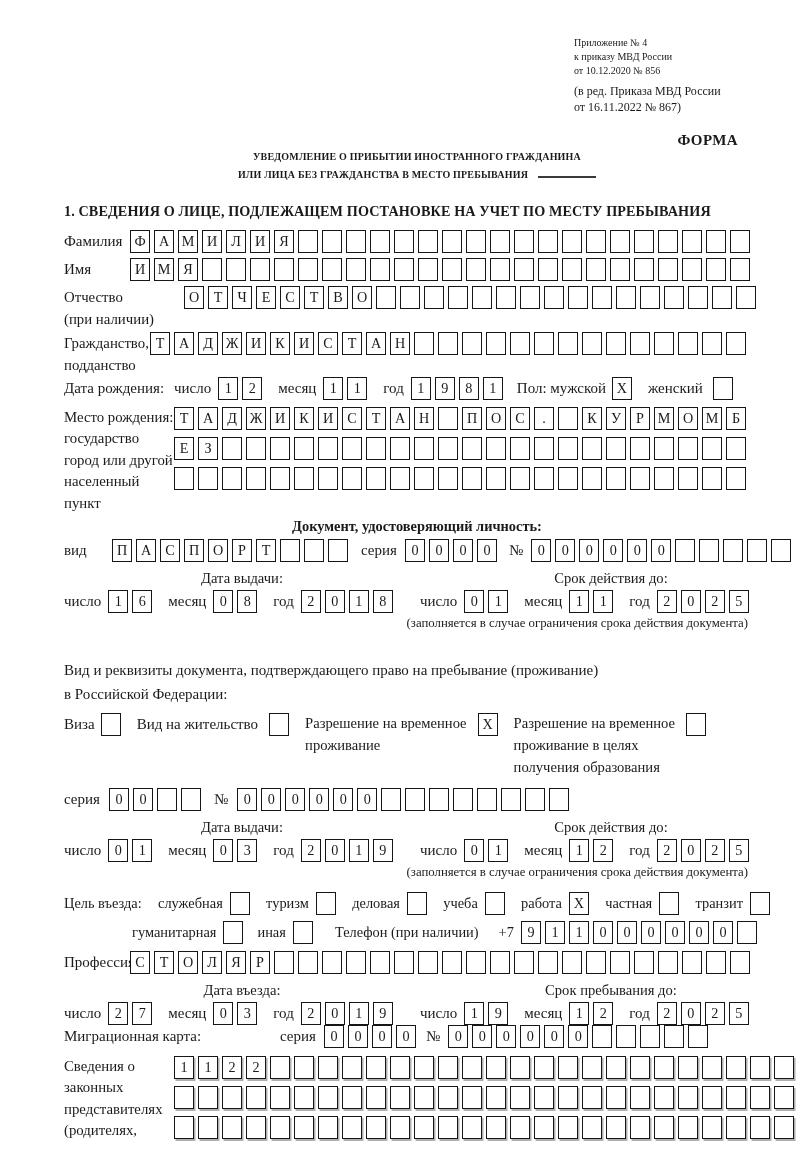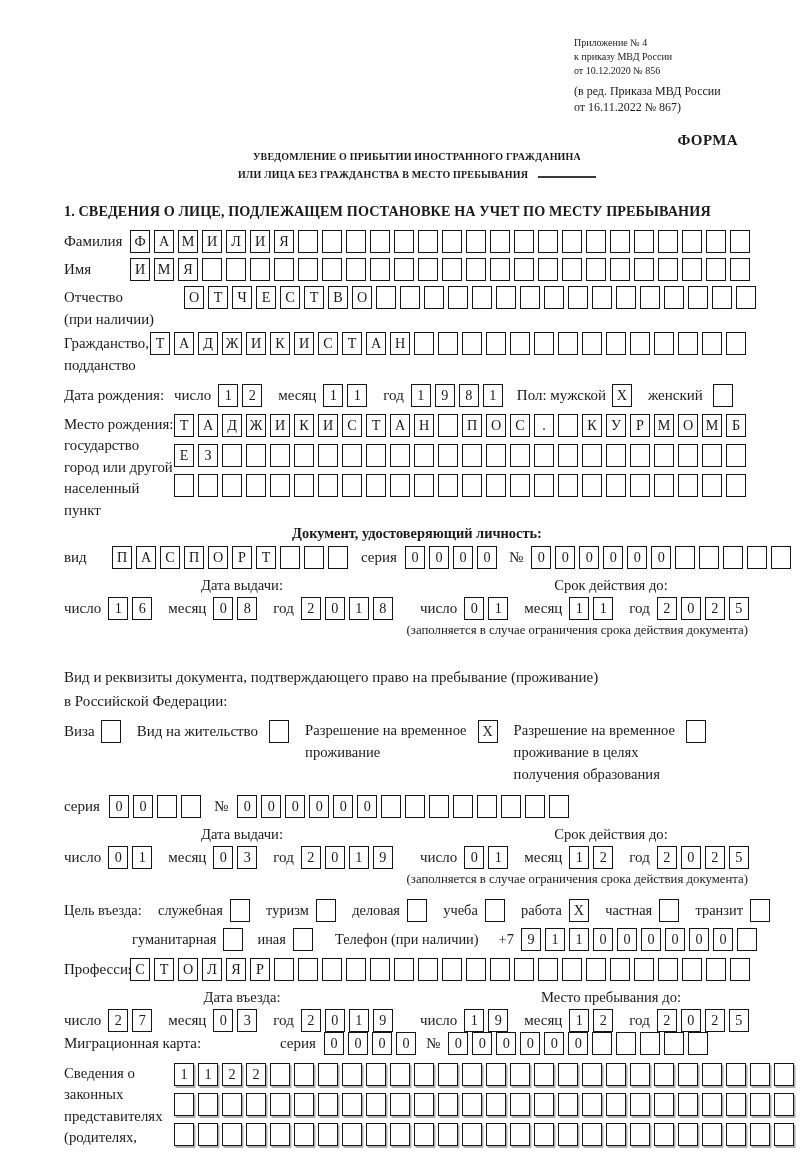--- a/index.html
+++ b/index.html
@@ -207,21 +207,21 @@
         <div class="cell"></div>
         <div class="cell"></div>
         <div class="cell"></div>
         <div class="cell"></div>
         <div class="cell"></div>
         <div class="cell"></div>
         <div class="cell"></div>
       </div>
   </div>
 
-  <div class="row" style="margin-top:7px">
+  <div class="row" style="margin-top:0">
     <span class="lab" style="width:110px">Дата рождения:</span>
     <span class="lab dlab">число</span>
     <div class="cells">
         <div class="cell">1</div>
         <div class="cell">2</div>
       </div>
     <span class="lab dlab m">месяц</span>
     <div class="cells">
         <div class="cell">1</div>
         <div class="cell">1</div>
@@ -629,21 +629,21 @@
         <div class="cell"></div>
         <div class="cell"></div>
         <div class="cell"></div>
         <div class="cell"></div>
         <div class="cell"></div>
       </div>
   </div>
 
   <div class="dheads">
     <div class="h1">Дата въезда:</div>
-    <div class="h2">Место пребывания до:</div>
+    <div class="h2">Срок пребывания до:</div>
   </div>
   <div class="drow">
     <div class="dgroup w1">
       <span class="dlab">число</span>
       <div class="cells">
           <div class="cell">2</div>
           <div class="cell">7</div>
         </div>
       <span class="dlab m">месяц</span>
       <div class="cells">

